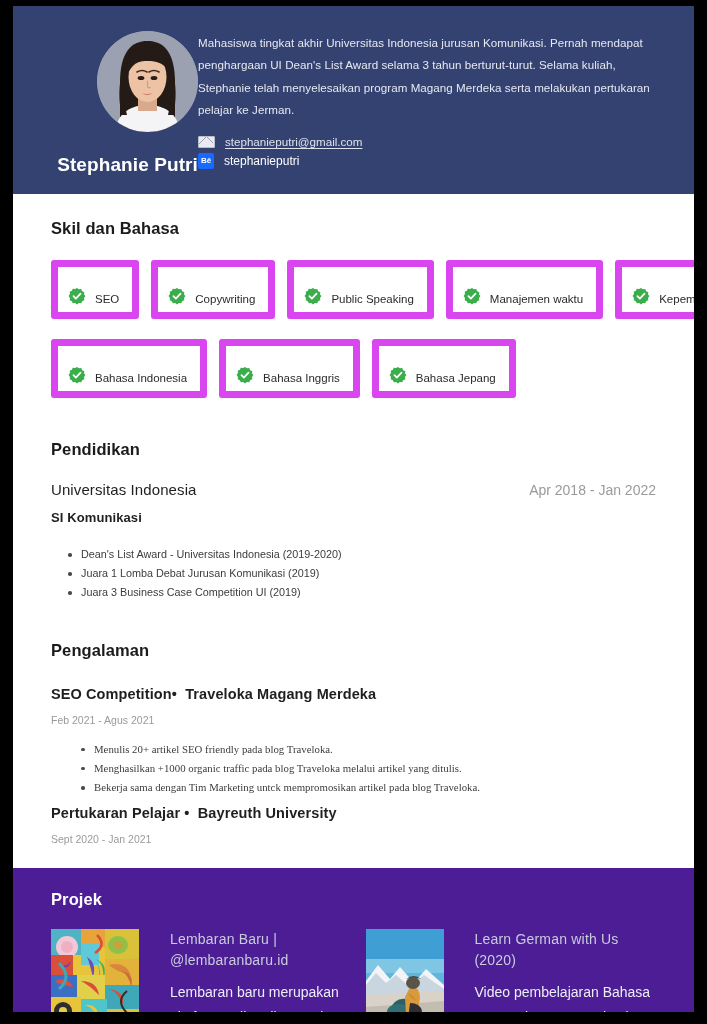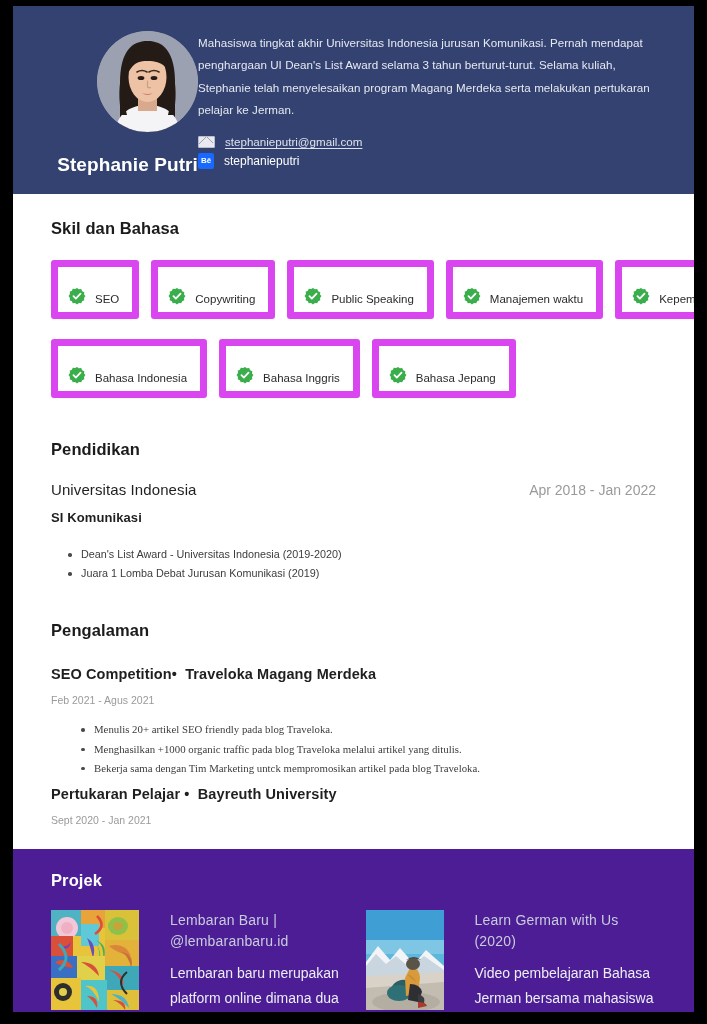--- a/index.html
+++ b/index.html
@@ -440,20 +440,21 @@
       <div class="row-between">
         <span class="org-name">Universitas Indonesia</span>
         <span class="date-muted">Apr 2018 - Jan 2022</span>
       </div>
 
       <div class="degree">SI Komunikasi</div>
 
       <ul class="bullets">
         <li>Dean's List Award - Universitas Indonesia (2019-2020)</li>
         <li>Juara 1 Lomba Debat Jurusan Komunikasi (2019)</li>
+        <li>Juara 3 Business Case Competition UI (2019)</li>
       </ul>
     </div>
 
     <div class="exp-section pad-x">
       <div class="section-title">Pengalaman</div>
 
       <div class="job-title">
         <span>SEO Competition</span><span class="sep">•</span>&nbsp;
         <span>Traveloka Magang Merdeka</span>
       </div>

